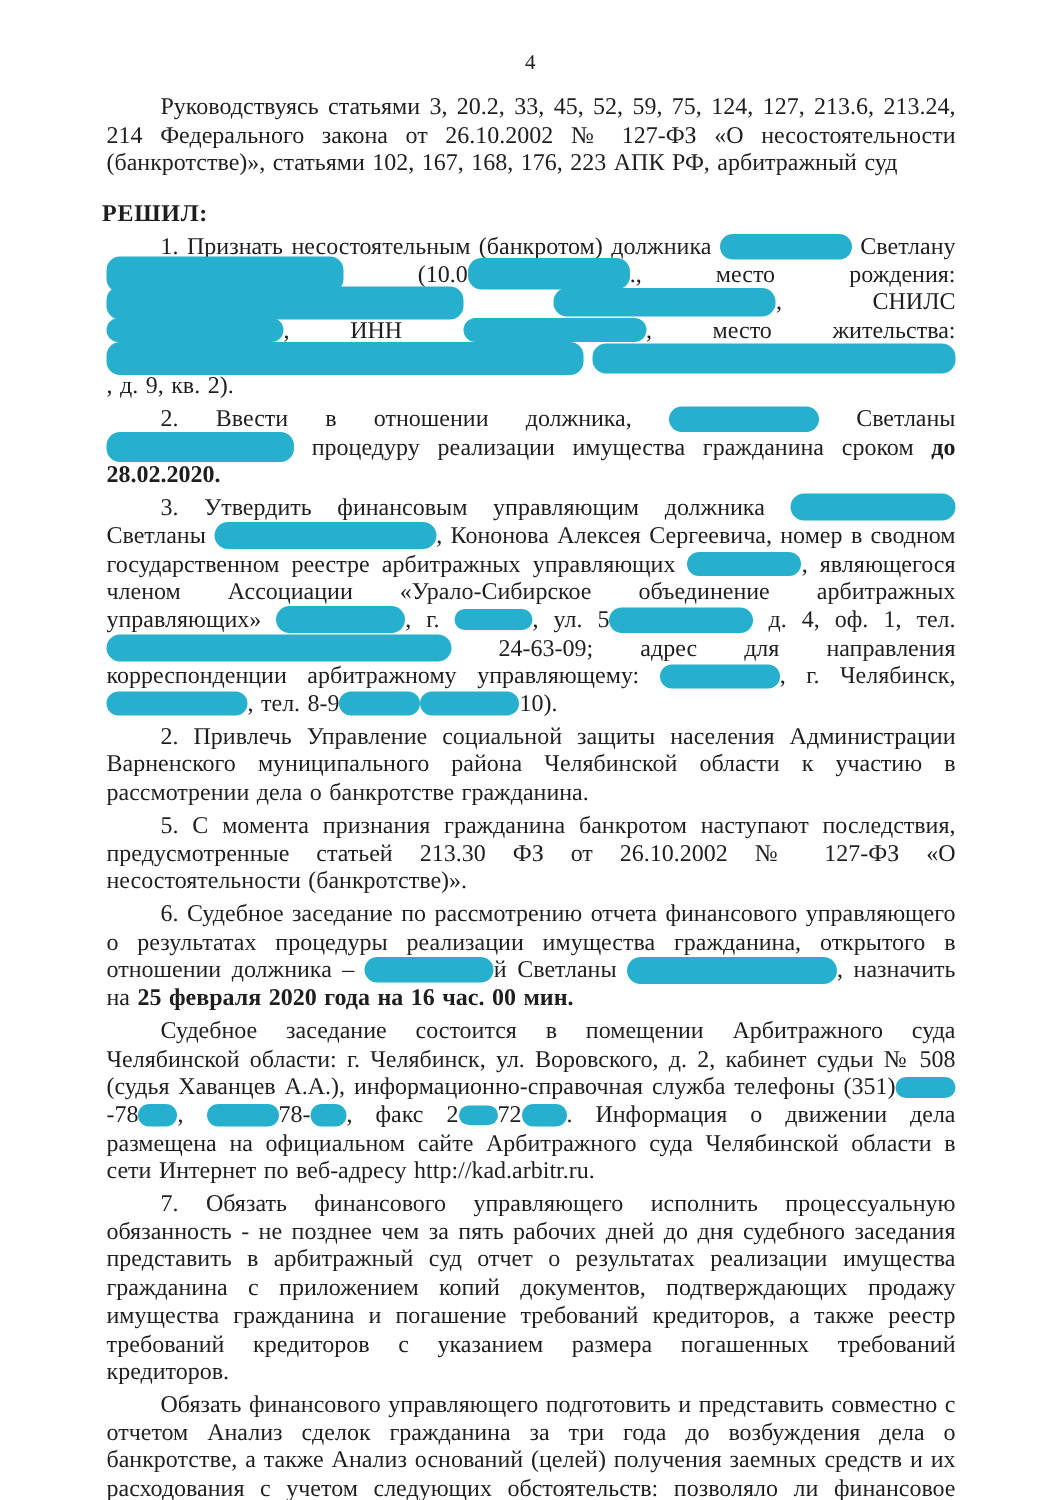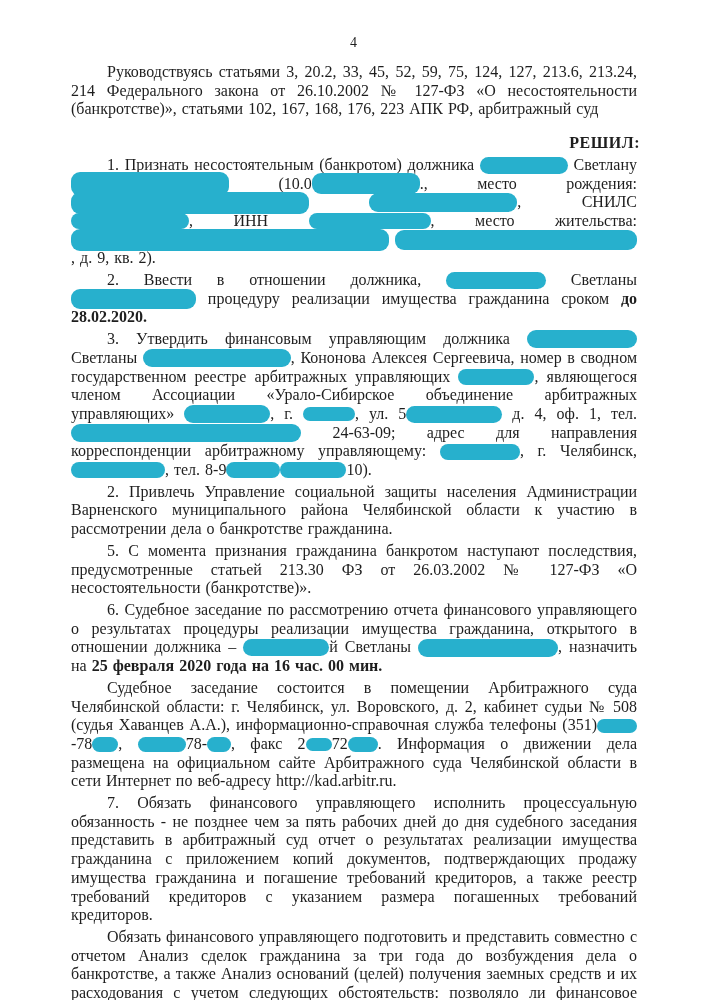--- a/index.html
+++ b/index.html
@@ -28,21 +28,21 @@
     font-size: 16px;
     line-height: 18.7px;
     text-align: justify;
     word-spacing: 1px;
   }
   p.para {
     margin: 3px;
     text-indent: 36px;
   }
   p.heading {
-    text-align: right;
+    text-align: left;
     text-indent: 0;
     font-weight: 700;
     margin: 15px 0 0 0;
     letter-spacing: 0.5px;
     font-family: Liberation Serif, serif;
   }
   .bold { font-weight: 700; }
   .redact {
     display: inline-block;
     vertical-align: middle;
@@ -56,19 +56,19 @@
 
 <div class="page">
   <div class="page-number">4</div>
   <div class="content" style="color: rgb(30, 30, 30);">
       <p class="para"><span class="">Руководствуясь статьями 3, 20.2, 33, 45, 52, 59, 75, 124, 127, 213.6, 213.24, 214 Федерального закона от 26.10.2002 № 127-ФЗ «О несостоятельности (банкротстве)», статьями 102, 167, 168, 176, 223 АПК РФ, арбитражный суд</span></p>
       <p class="para heading"><span class="">РЕШИЛ:</span></p>
       <p class="para"><span class="">1. Признать несостоятельным (банкротом) должника </span><span class="redact" style="width: 88px; height: 17px; background: rgb(39, 176, 205); margin-top: -0.5px; margin-bottom: -0.5px;"></span><span class=""> Светлану </span><span class="redact" style="width: 158px; height: 24px; background: rgb(39, 176, 205); margin-top: -4px; margin-bottom: -4px;"></span><span class=""> (10.0</span><span class="redact" style="width: 108px; height: 21px; background: rgb(39, 176, 205); margin-top: -2.5px; margin-bottom: -2.5px;"></span><span class="">., место рождения: </span><span class="redact" style="width: 238px; height: 22px; background: rgb(39, 176, 205); margin-top: -3px; margin-bottom: -3px;"></span><span class=""> </span><span class="redact" style="width: 148px; height: 19px; background: rgb(39, 176, 205); margin-top: -1.5px; margin-bottom: -1.5px;"></span><span class="">, СНИЛС </span><span class="redact" style="width: 118px; height: 16px; background: rgb(39, 176, 205);"></span><span class="">, ИНН </span><span class="redact" style="width: 122px; height: 16px; background: rgb(39, 176, 205);"></span><span class="">, место жительства: </span><span class="redact" style="width: 318px; height: 22px; background: rgb(39, 176, 205); margin-top: -3px; margin-bottom: -3px;"></span><span class=""> </span><span class="redact" style="width: 242px; height: 20px; background: rgb(39, 176, 205); margin-top: -2px; margin-bottom: -2px;"></span><span class="">, д. 9, кв. 2).</span></p>
       <p class="para"><span class="">2. Ввести в отношении должника, </span><span class="redact" style="width: 100px; height: 17px; background: rgb(39, 176, 205); margin-top: -0.5px; margin-bottom: -0.5px;"></span><span class=""> Светланы </span><span class="redact" style="width: 125px; height: 20px; background: rgb(39, 176, 205); margin-top: -2px; margin-bottom: -2px;"></span><span class=""> процедуру реализации имущества гражданина сроком </span><span class="bold">до 28.02.2020.</span></p>
       <p class="para"><span class="">3. Утвердить финансовым управляющим должника </span><span class="redact" style="width: 110px; height: 18px; background: rgb(39, 176, 205); margin-top: -1px; margin-bottom: -1px;"></span><span class=""> Светланы </span><span class="redact" style="width: 148px; height: 18px; background: rgb(39, 176, 205); margin-top: -1px; margin-bottom: -1px;"></span><span class="">, Кононова Алексея Сергеевича, номер в сводном государственном реестре арбитражных управляющих </span><span class="redact" style="width: 76px; height: 16px; background: rgb(39, 176, 205);"></span><span class="">, являющегося членом Ассоциации «Урало-Сибирское объединение арбитражных управляющих» </span><span class="redact" style="width: 86px; height: 18px; background: rgb(39, 176, 205); margin-top: -1px; margin-bottom: -1px;"></span><span class="">, г. </span><span class="redact" style="width: 52px; height: 14px; background: rgb(39, 176, 205);"></span><span class="">, ул. 5</span><span class="redact" style="width: 96px; height: 17px; background: rgb(39, 176, 205); margin-top: -0.5px; margin-bottom: -0.5px;"></span><span class=""> д. 4, оф. 1, тел. </span><span class="redact" style="width: 230px; height: 18px; background: rgb(39, 176, 205); margin-top: -1px; margin-bottom: -1px;"></span><span class=""> 24-63-09; адрес для направления корреспонденции арбитражному управляющему: </span><span class="redact" style="width: 80px; height: 16px; background: rgb(39, 176, 205);"></span><span class="">, г. Челябинск, </span><span class="redact" style="width: 94px; height: 16px; background: rgb(39, 176, 205);"></span><span class="">, тел. 8-9</span><span class="redact" style="width: 54px; height: 16px; background: rgb(39, 176, 205);"></span><span class="redact" style="width: 66px; height: 16px; background: rgb(39, 176, 205);"></span><span class="">10).</span></p>
       <p class="para"><span class="">2. Привлечь Управление социальной защиты населения Администрации Варненского муниципального района Челябинской области к участию в рассмотрении дела о банкротстве гражданина.</span></p>
-      <p class="para"><span class="">5. С момента признания гражданина банкротом наступают последствия, предусмотренные статьей 213.30 ФЗ от 26.03.2002 № 127-ФЗ «О несостоятельности (банкротстве)».</span></p>
+      <p class="para"><span class="">5. С момента признания гражданина банкротом наступают последствия, предусмотренные статьей 213.30 ФЗ от 26.10.2002 № 127-ФЗ «О несостоятельности (банкротстве)».</span></p>
       <p class="para"><span class="">6. Судебное заседание по рассмотрению отчета финансового управляющего о результатах процедуры реализации имущества гражданина, открытого в отношении должника – </span><span class="redact" style="width: 86px; height: 17px; background: rgb(39, 176, 205); margin-top: -0.5px; margin-bottom: -0.5px;"></span><span class="">й Светланы </span><span class="redact" style="width: 140px; height: 18px; background: rgb(39, 176, 205); margin-top: -1px; margin-bottom: -1px;"></span><span class="">, назначить на </span><span class="bold">25 февраля 2020 года на 16 час. 00 мин.</span></p>
       <p class="para"><span class="">Судебное заседание состоится в помещении Арбитражного суда Челябинской области: г. Челябинск, ул. Воровского, д. 2, кабинет судьи № 508 (судья Хаванцев А.А.), информационно-справочная служба телефоны (351)</span><span class="redact" style="width: 40px; height: 14px; background: rgb(39, 176, 205);"></span><span class="">-78</span><span class="redact" style="width: 26px; height: 15px; background: rgb(39, 176, 205);"></span><span class="">, </span><span class="redact" style="width: 48px; height: 15px; background: rgb(39, 176, 205);"></span><span class="">78-</span><span class="redact" style="width: 24px; height: 15px; background: rgb(39, 176, 205);"></span><span class="">, факс 2</span><span class="redact" style="width: 26px; height: 13px; background: rgb(39, 176, 205);"></span><span class="">72</span><span class="redact" style="width: 30px; height: 15px; background: rgb(39, 176, 205);"></span><span class="">. Информация о движении дела размещена на официальном сайте Арбитражного суда Челябинской области в сети Интернет по веб-адресу http://kad.arbitr.ru.</span></p>
       <p class="para"><span class="">7. Обязать финансового управляющего исполнить процессуальную обязанность - не позднее чем за пять рабочих дней до дня судебного заседания представить в арбитражный суд отчет о результатах реализации имущества гражданина с приложением копий документов, подтверждающих продажу имущества гражданина и погашение требований кредиторов, а также реестр требований кредиторов с указанием размера погашенных требований кредиторов.</span></p>
       <p class="para"><span class="">Обязать финансового управляющего подготовить и представить совместно с отчетом Анализ сделок гражданина за три года до возбуждения дела о банкротстве, а также Анализ оснований (целей) получения заемных средств и их расходования с учетом следующих обстоятельств: позволяло ли финансовое положение гражданина (с учетом его доходов на момент получения займов) рассчитываться по всем принятым обязательствам.</span></p>
     </div>
 </div>
 
 </body></html>

